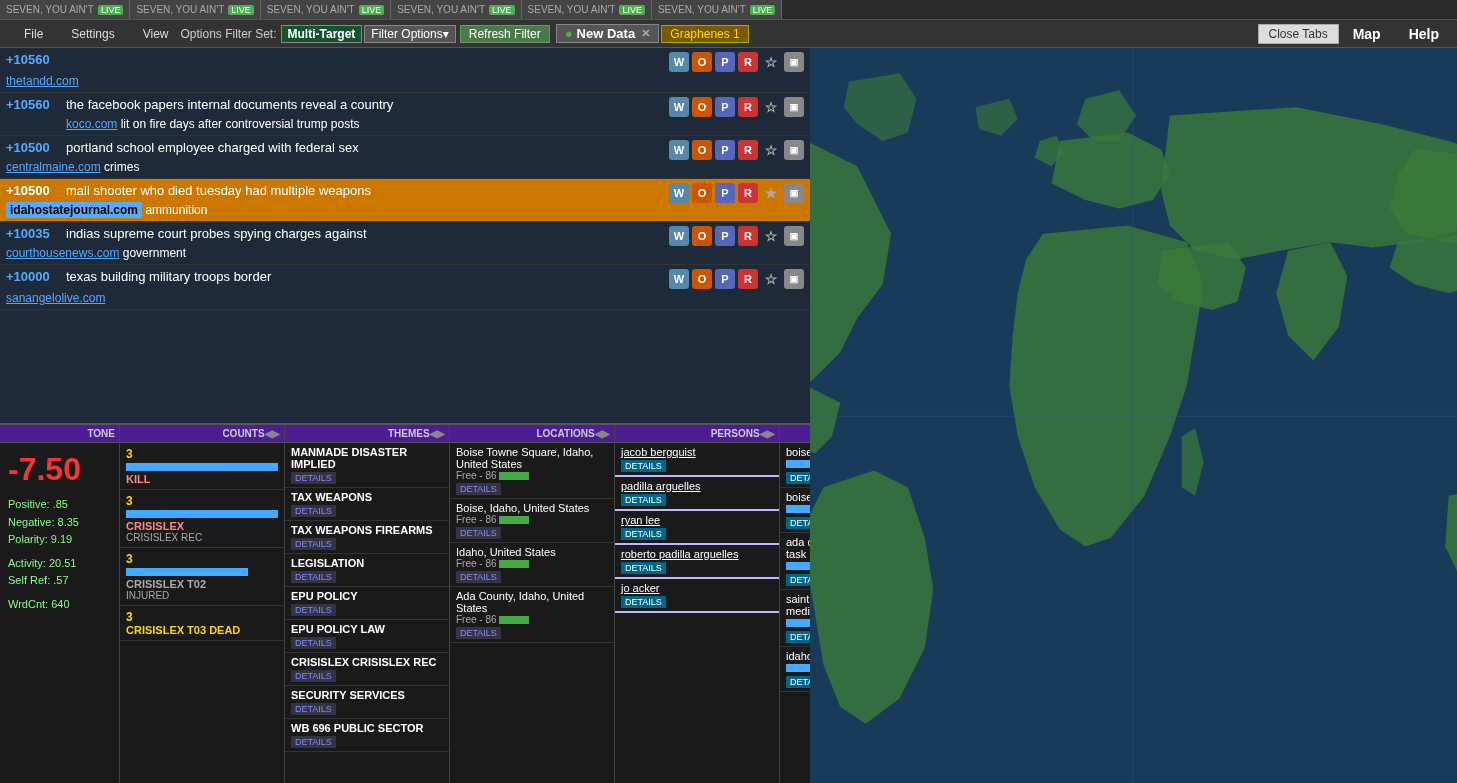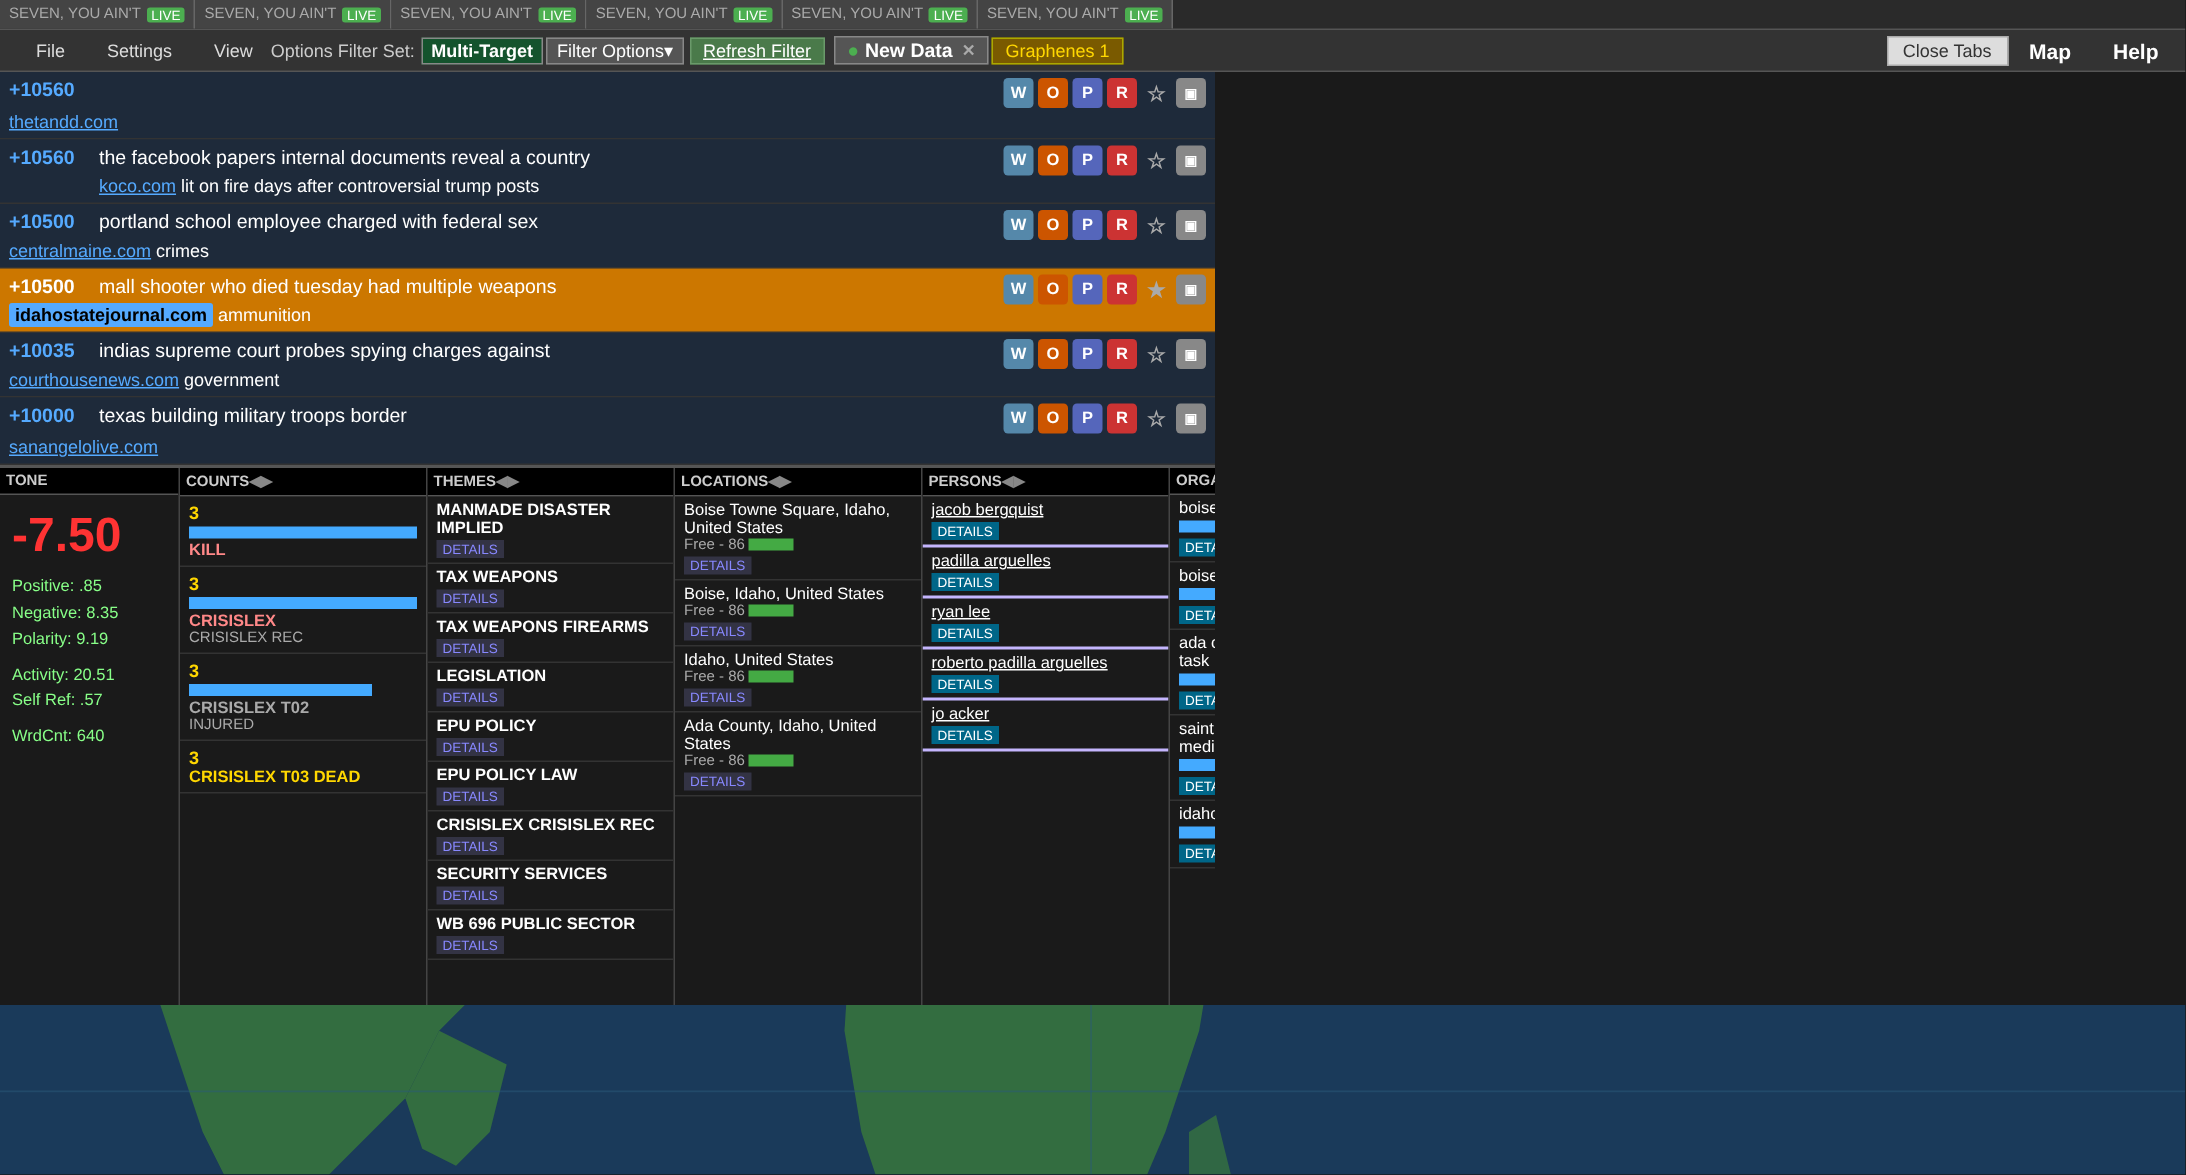--- a/index.html
+++ b/index.html
@@ -70,21 +70,20 @@
       margin-left: 2px;
     }
     .refresh-btn {
       background: #4a7a4a;
       color: #fff;
       border: 1px solid #6a9a6a;
       padding: 1px 8px;
       font-size: 12px;
       cursor: pointer;
       margin-left: 4px;
-      text-decoration: underline;
     }
     .new-data-tab {
       display: flex;
       align-items: center;
       background: #555;
       color: #fff;
       border: 1px solid #888;
       padding: 1px 8px;
       font-size: 13px;
       font-weight: bold;
@@ -195,30 +194,30 @@
       display: flex;
       border-top: 2px solid #555;
     }
 
     .data-column {
       border-right: 1px solid #444;
       overflow-y: auto;
       flex-shrink: 0;
     }
     .col-header {
-      background: #000000;
+      background: #4c1d95;
       color: #ccc;
       text-align: center;
       padding: 3px 4px;
       font-size: 10px;
       font-weight: bold;
       border-bottom: 1px solid #555;
       display: flex;
       align-items: center;
-      justify-content: flex-start;
+      justify-content: flex-end;
     }
     .col-resize { color: #888; cursor: col-resize; font-size: 10px; }
 
     
     .tone-col { width: 120px; background: #1a1a1a; }
     .tone-score {
       color: #ff3333;
       font-size: 32px;
       font-weight: bold;
       padding: 8px 8px 4px;
@@ -385,21 +384,21 @@
     <span class="new-data-dot">●</span>
     <span>New Data</span>
     <span style="margin-left:6px;color:#aaa;font-size:11px;">✕</span>
   </div>
   <div class="graphenes-tab">Graphenes 1</div>
   <div class="close-tabs-btn" style="margin-left:auto;">Close Tabs</div>
   <span class="map-btn">Map</span>
   <span class="help-btn">Help</span>
 </div>
 
-<div id="main-layout" style="display:flex; height: calc(783px - 48px); flex-direction: column;">
+<div id="main-layout" style="display:flex; height: calc(783px - 48px);">
 
   <div id="left-section">
 
     <div id="news-list-area" style="flex:1; overflow-y:auto; background:#1e2a3a;">
 
       <div class="news-item">
         <div class="news-item-header">
           <span class="news-score">+10560</span>
           <div class="news-actions">
             <div class="action-btn btn-w">W</div>

